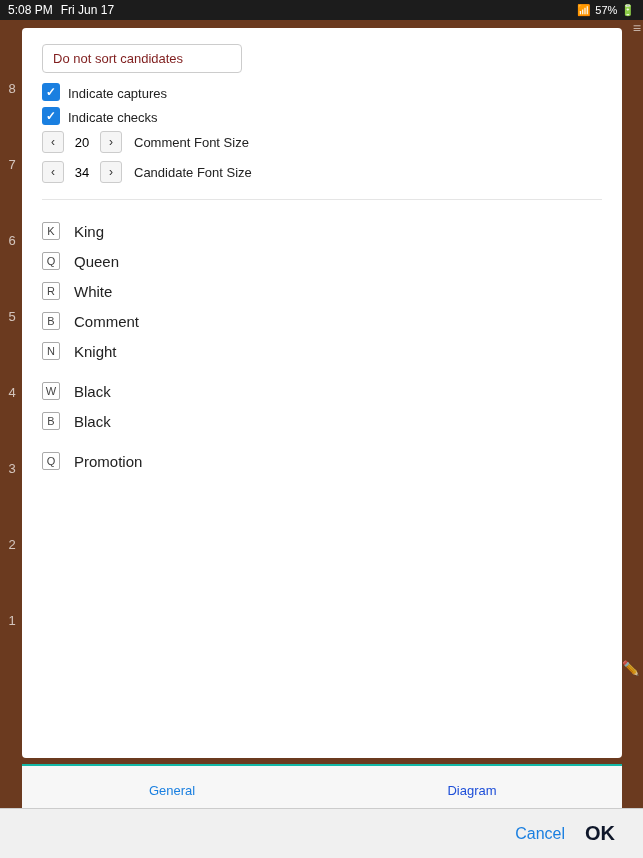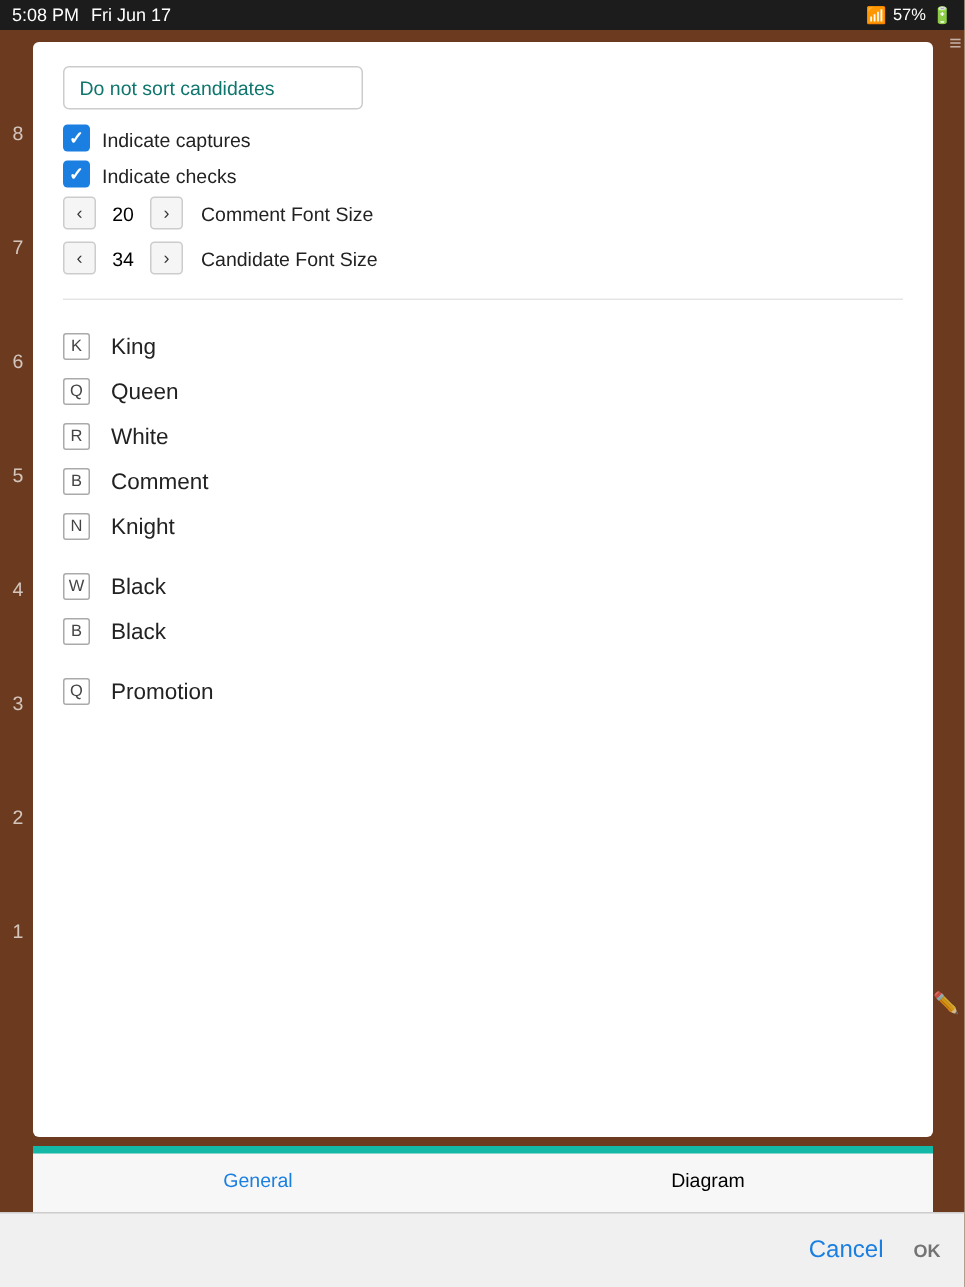--- a/index.html
+++ b/index.html
@@ -76,21 +76,21 @@
     .panel-content {
       padding: 16px 20px;
     }
 
     
     .sort-dropdown {
       border: 1px solid #ccc;
       border-radius: 4px;
       padding: 6px 10px;
       font-size: 13px;
-      color: #0f766e;
+      color: #7f1d1d;
       display: inline-block;
       min-width: 200px;
       margin-bottom: 10px;
     }
 
     
     .checkbox-row {
       display: flex;
       align-items: flex-end;
       gap: 8px;
@@ -190,62 +190,62 @@
     }
 
     
     .bottom-tabs {
       position: absolute;
       bottom: 50px;
       left: 22px;
       width: 600px;
       height: 44px;
       background: #f7f7f7;
-      border-top: 5px solid #14b8a6;
-      display: flex;
-      align-items: flex-start;
+      border-top: 2px solid #14b8a6;
+      display: flex;
+      align-items: flex-end;
       z-index: 15;
     }
     .tab-item {
       flex: 1;
       text-align: center;
       font-size: 13px;
       padding: 10px 0;
     }
     .tab-item.active {
       color: #1a7fe0;
     }
     .tab-item.inactive {
-      color: #000000;
+      color: #1d4ed8;
     }
 
     
     .action-bar {
       position: absolute;
       bottom: 0;
       left: 0;
       width: 643px;
       height: 50px;
       background: #f0f0f0;
       border-top: 1px solid #ccc;
       display: flex;
       align-items: center;
       justify-content: flex-end;
-      padding: 0 16px;
+      padding: 0 28px;
       gap: 20px;
       z-index: 20;
     }
     .action-cancel {
       font-size: 16px;
       color: #1a7fe0;
       cursor: pointer;
     }
     .action-ok {
-      font-size: 12px;
-      color: #737373;
+      font-size: 20px;
+      color: #0f172a;
       font-weight: 600;
       cursor: pointer;
     }
     .right-icon {
       position: absolute;
       top: 20px;
       right: 2px;
       color: rgba(255,255,255,0.6);
       font-size: 14px;
       z-index: 9;

